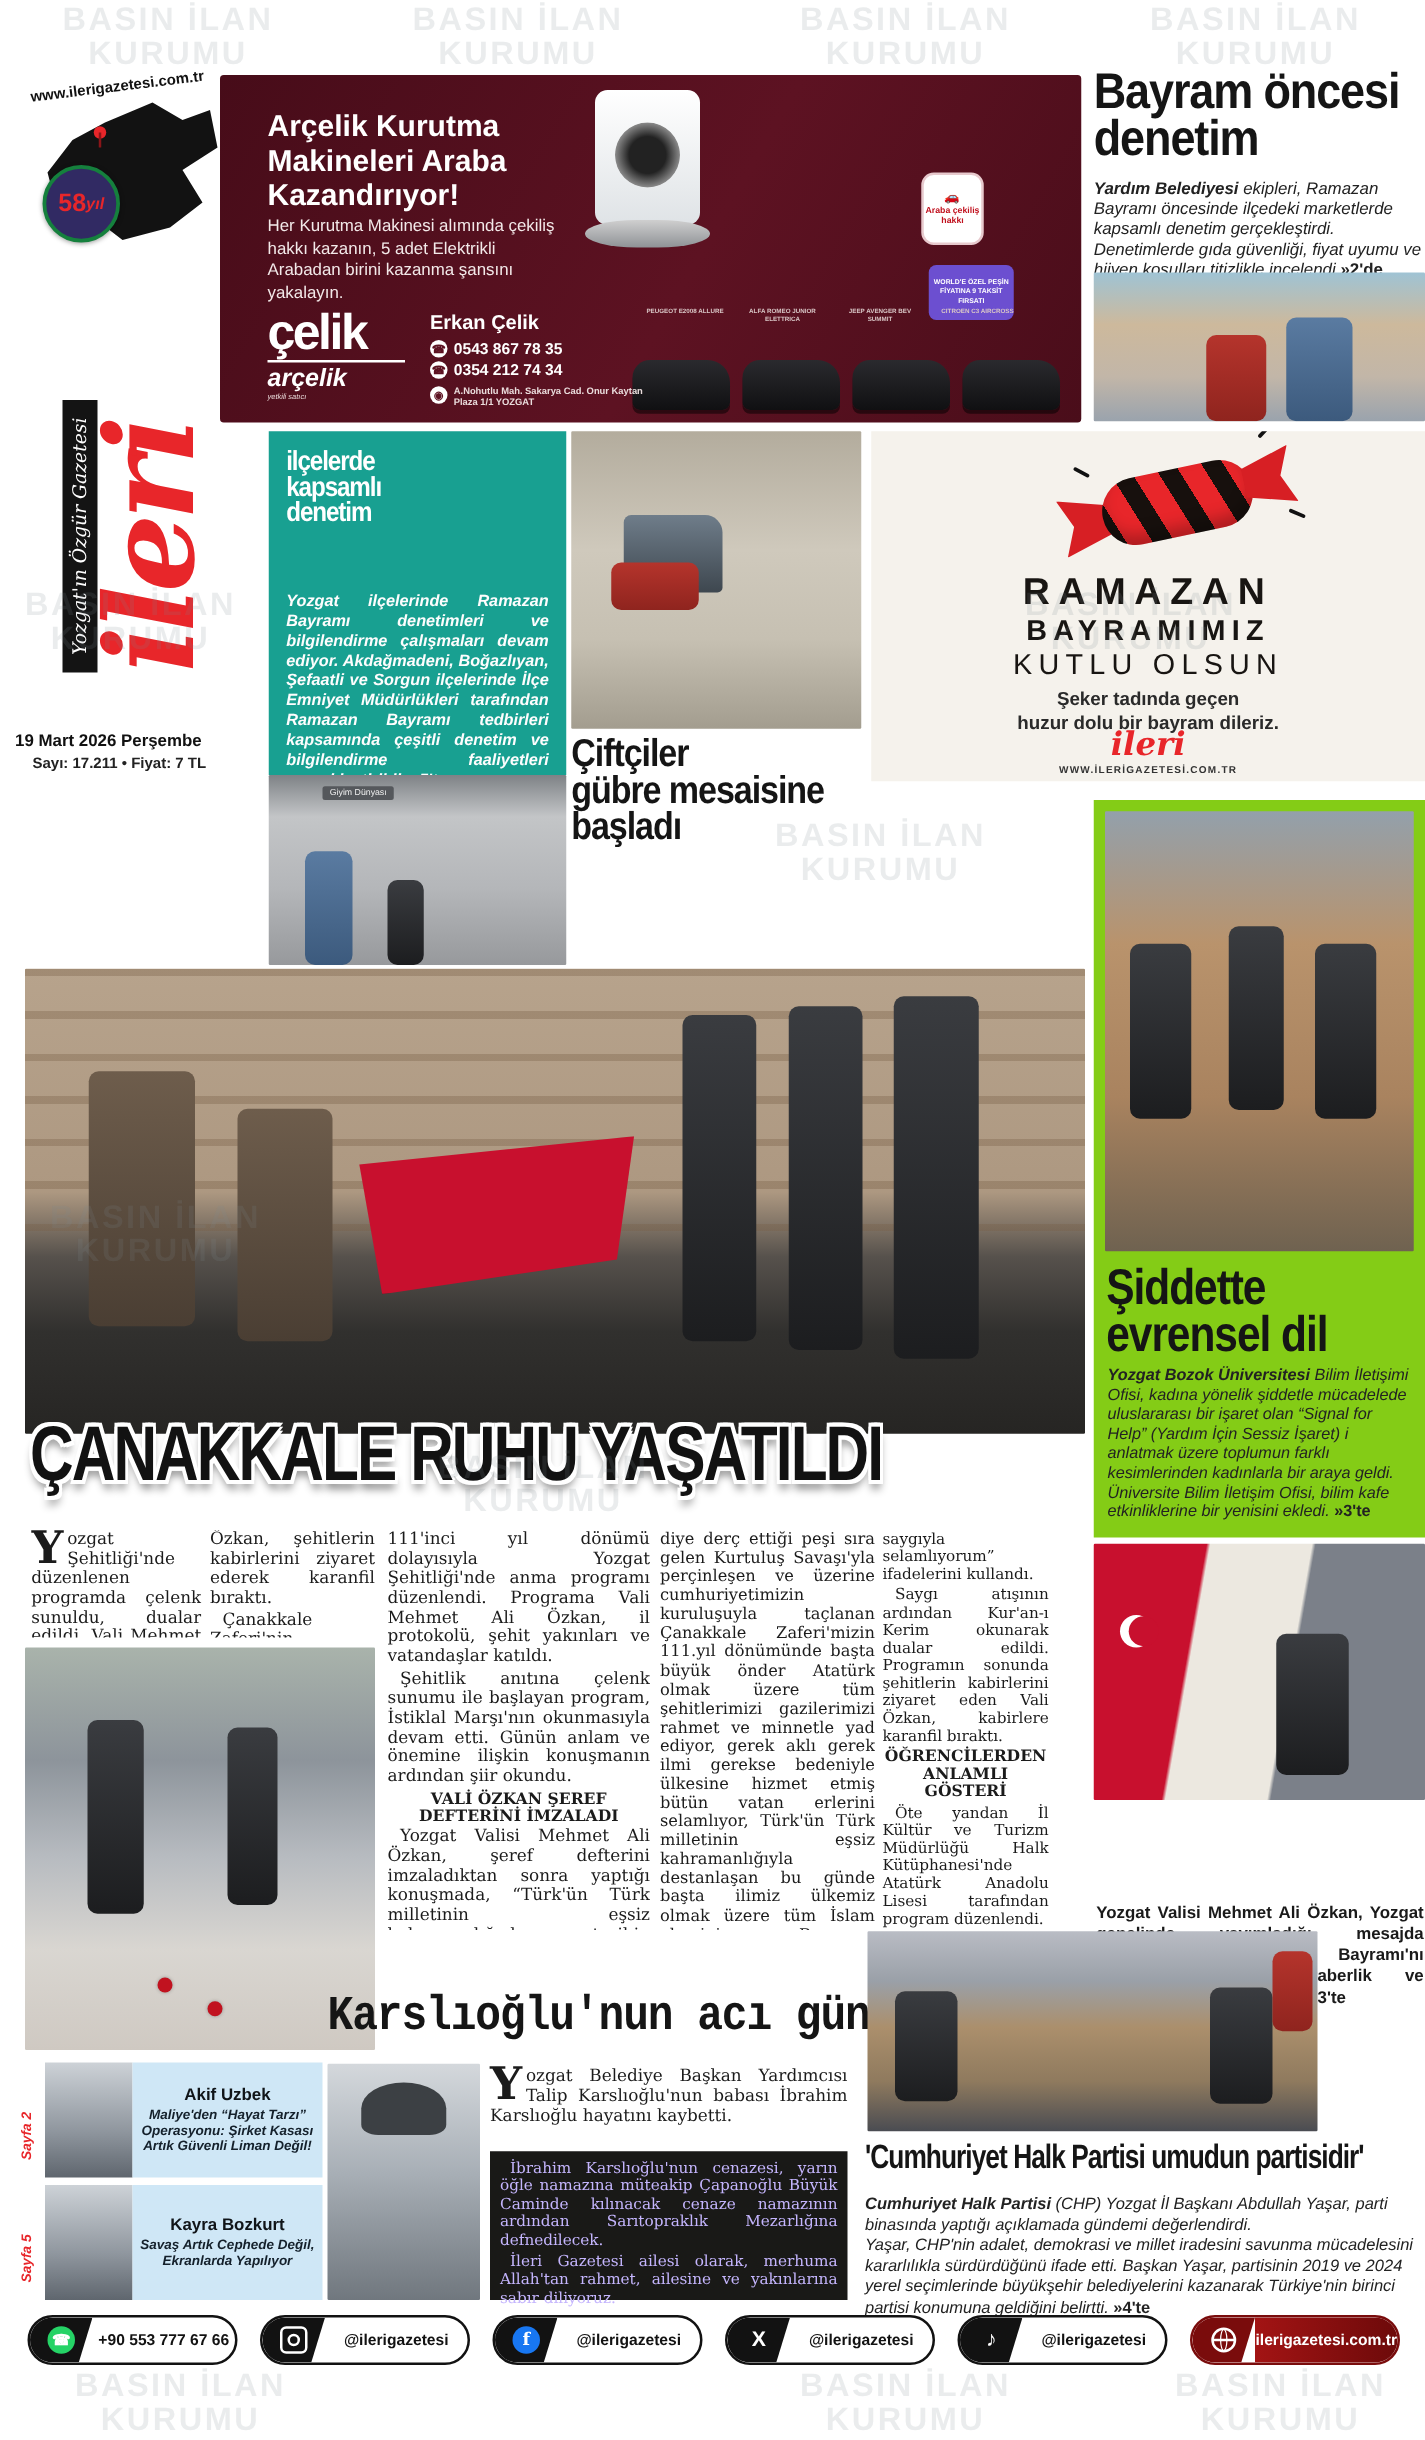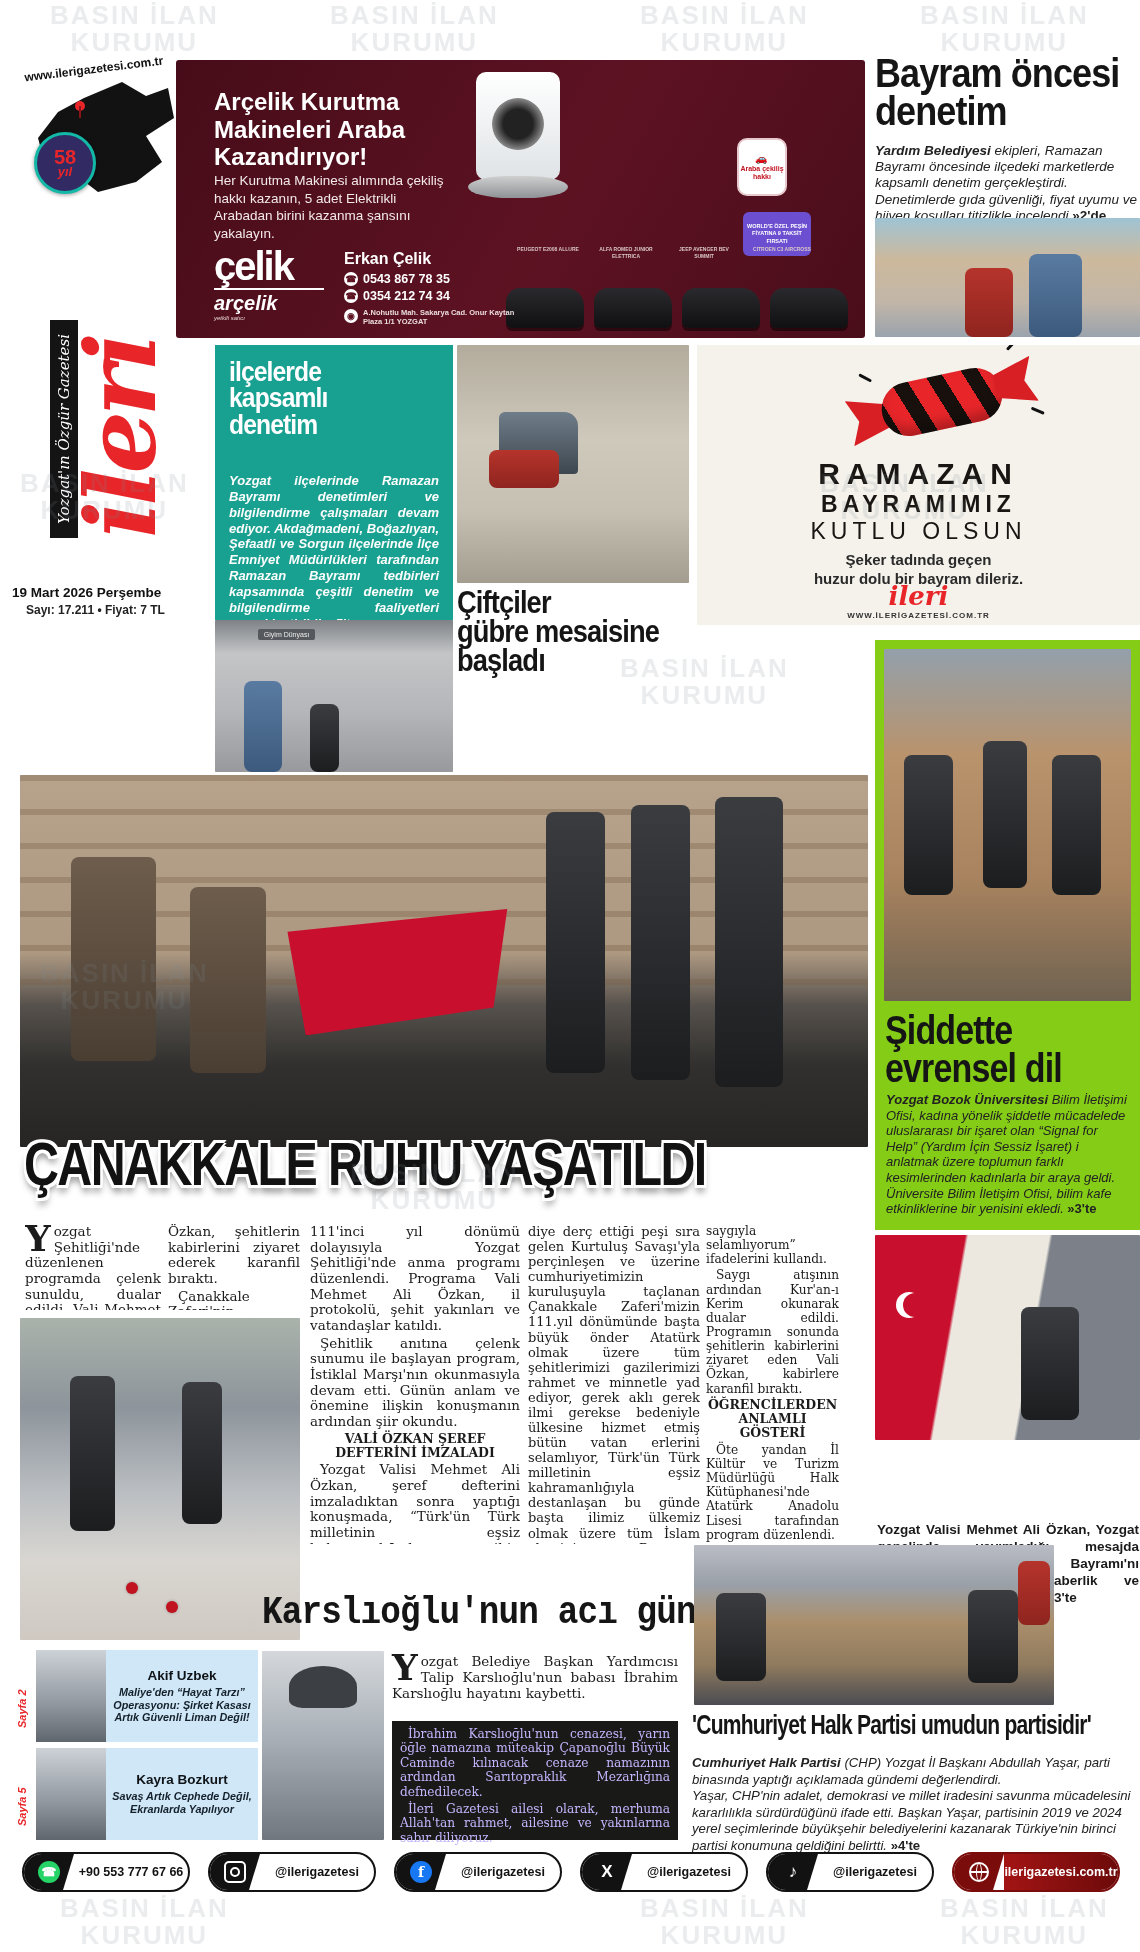--- a/index.html
+++ b/index.html
@@ -20,21 +20,21 @@
   .sqzb{display:block;transform:scaleX(var(--sx,.86));transform-origin:0 0;width:calc(100%/var(--sx,.86));}
   .sqz1{display:inline-block;white-space:nowrap;transform:scaleX(var(--sx,.86));transform-origin:0 50%;}
   .serif{font-family:"DejaVu Serif",serif;text-align:justify;color:#1b1b1b;}
   .ital{font-style:italic;color:#222;}
   .subhead{font-weight:bold;text-align:center;font-family:"DejaVu Serif",serif;}
   
   #masthead{left:12px;top:50px;width:164px;height:575px;}
   .mh-site{position:absolute;left:12px;top:12px;transform:rotate(-7deg);font-size:12px;font-weight:bold;color:#111;}
   .mh-map{position:absolute;left:14px;top:26px;}
   .mh-badge{position:absolute;left:22px;top:82px;width:56px;height:56px;border-radius:50%;background:#312a63;
-            border:3px solid #14b8a6;box-shadow:0 1px 4px rgba(0,0,0,.4);display:flex;flex-direction:column;
+            border:3px solid #15803d;box-shadow:0 1px 4px rgba(0,0,0,.4);display:flex;flex-direction:row;
             align-items:center;justify-content:center;z-index:3;}
   .mh-badge .b1{color:#e8262a;font-weight:900;font-size:20px;line-height:.9;}
   .mh-badge .b2{color:#e8262a;font-weight:bold;font-style:italic;font-size:13px;line-height:.9;}
   .mh-tag{position:absolute;left:38px;top:488px;transform:rotate(-90deg);transform-origin:0 0;
           background:#141414;color:#fff;font-family:"DejaVu Serif",serif;font-style:italic;
           font-size:15px;padding:5px 14px;white-space:nowrap;z-index:2;}
   .mh-logo{position:absolute;left:60px;top:488px;transform:rotate(-90deg);transform-origin:0 0;
            font-family:"DejaVu Serif",serif;font-style:italic;font-weight:bold;font-size:98px;
            letter-spacing:-5px;color:#e8262a;line-height:1;z-index:1;}
   .mh-date{position:absolute;left:0;top:535px;font-size:13.5px;font-weight:900;color:#111;}
@@ -97,21 +97,21 @@
   .crescent{position:absolute;left:8%;top:28%;width:26px;height:26px;border-radius:50%;background:#fff;}
   .crescent::after{content:"";position:absolute;left:7px;top:1px;width:24px;height:24px;border-radius:50%;background:#c8102e;}
   #ph-chp{background:linear-gradient(180deg,#b9bcc4 0%,#9aa0a8 25%,#ab8f6c 48%,#8f7a5e 75%,#4a4c52 100%);}
   #ph-oldman{background:linear-gradient(180deg,#d4d8dc 0%,#a9b0b7 45%,#70777e 100%);}
   .fig-dark{background:linear-gradient(180deg,#3a3c40,#1c1d1f);}
   .fig-red{background:linear-gradient(180deg,#b5342c,#8f241e);}
   .fig-blue{background:linear-gradient(180deg,#5a7ba1,#3c5a7d);}
   .fig-brown{background:linear-gradient(180deg,#6e5d4c,#4a3e33);}
   
   #teal{left:215px;top:345px;width:238px;height:275px;background:#18a091;color:#fff;padding:0;}
-  #teal .h{position:absolute;left:14px;top:14px;width:210px;font-size:28px;color:#fff;}
+  #teal .h{position:absolute;left:14px;top:14px;width:210px;font-size:22px;color:#fff;}
   #teal .body{position:absolute;left:14px;top:128px;width:210px;font-size:13px;font-weight:bold;font-style:italic;
               line-height:1.22;text-align:justify;color:#fdfdfd;}
   #ph-teal-street{left:215px;top:620px;width:238px;height:152px;}
   
   #ph-tractor{left:457px;top:345px;width:232px;height:238px;}
   #ciftci{left:457px;top:588px;width:232px;height:184px;}
   #ciftci .h{font-size:31px;}
   #ciftci .lead{position:absolute;left:0;top:96px;width:232px;font-size:13.5px;line-height:1.22;}
   
   #ramad{left:697px;top:345px;width:443px;height:280px;background:#f5f2ec;overflow:hidden;}

